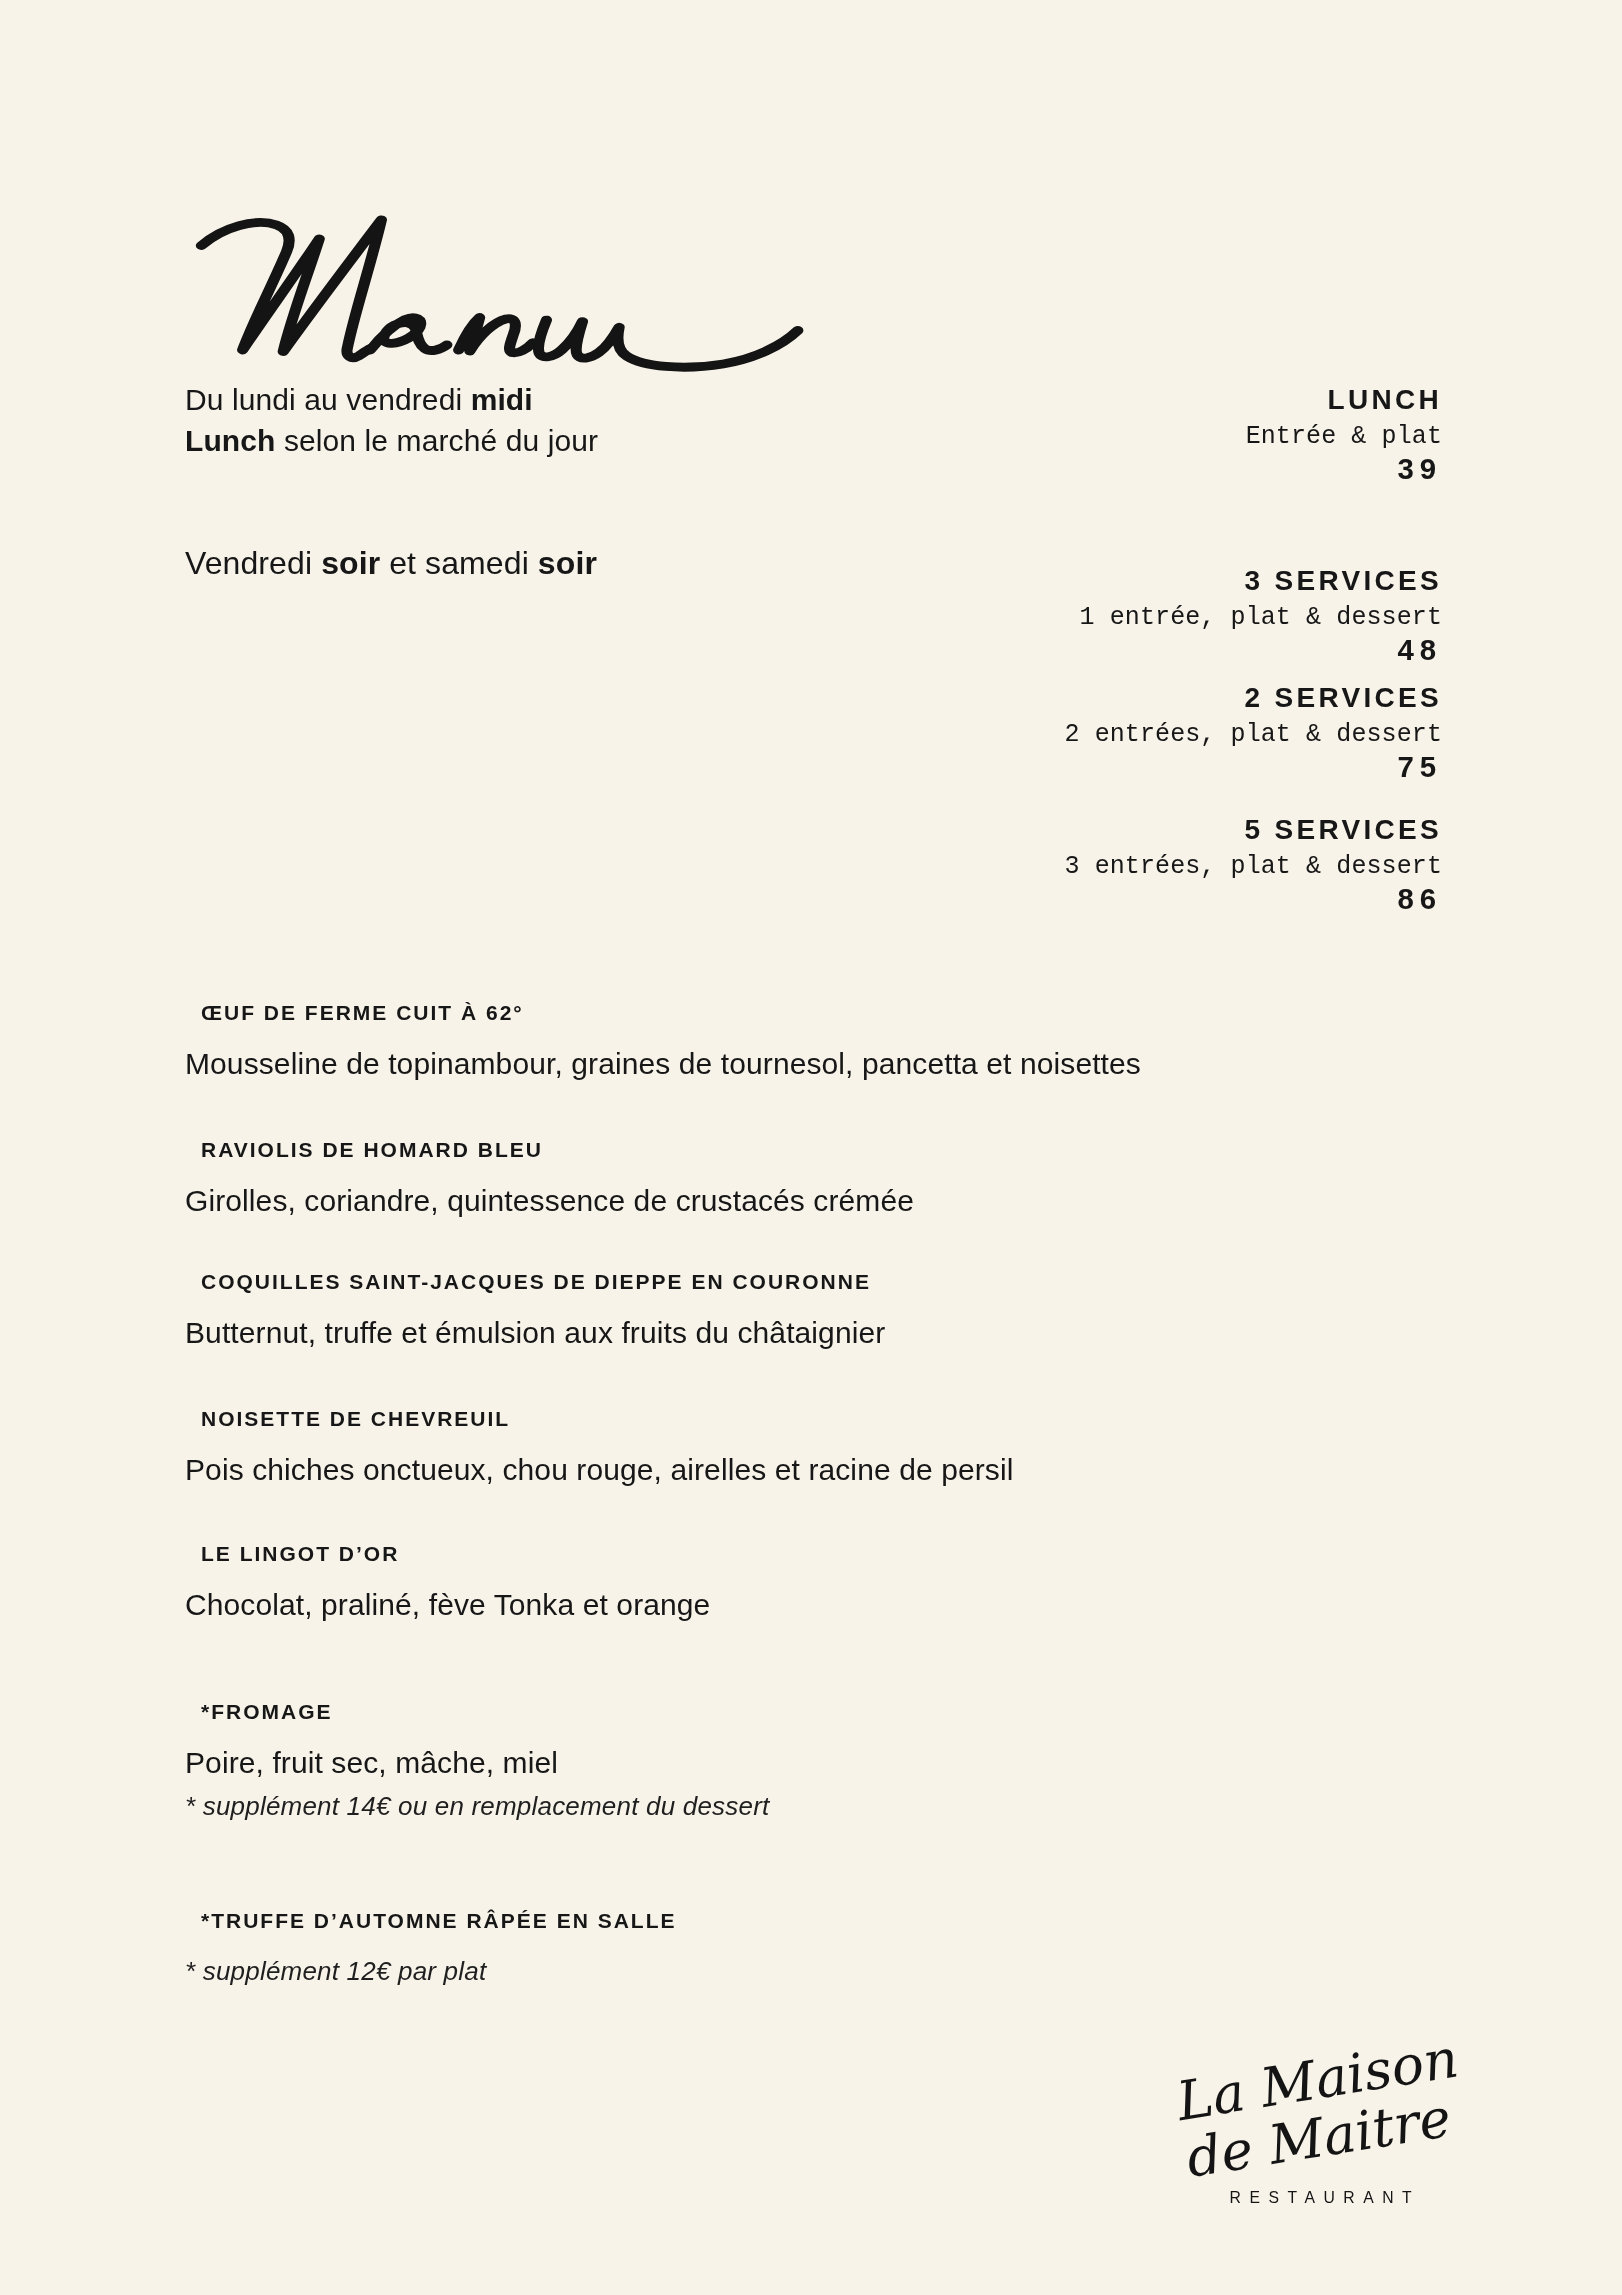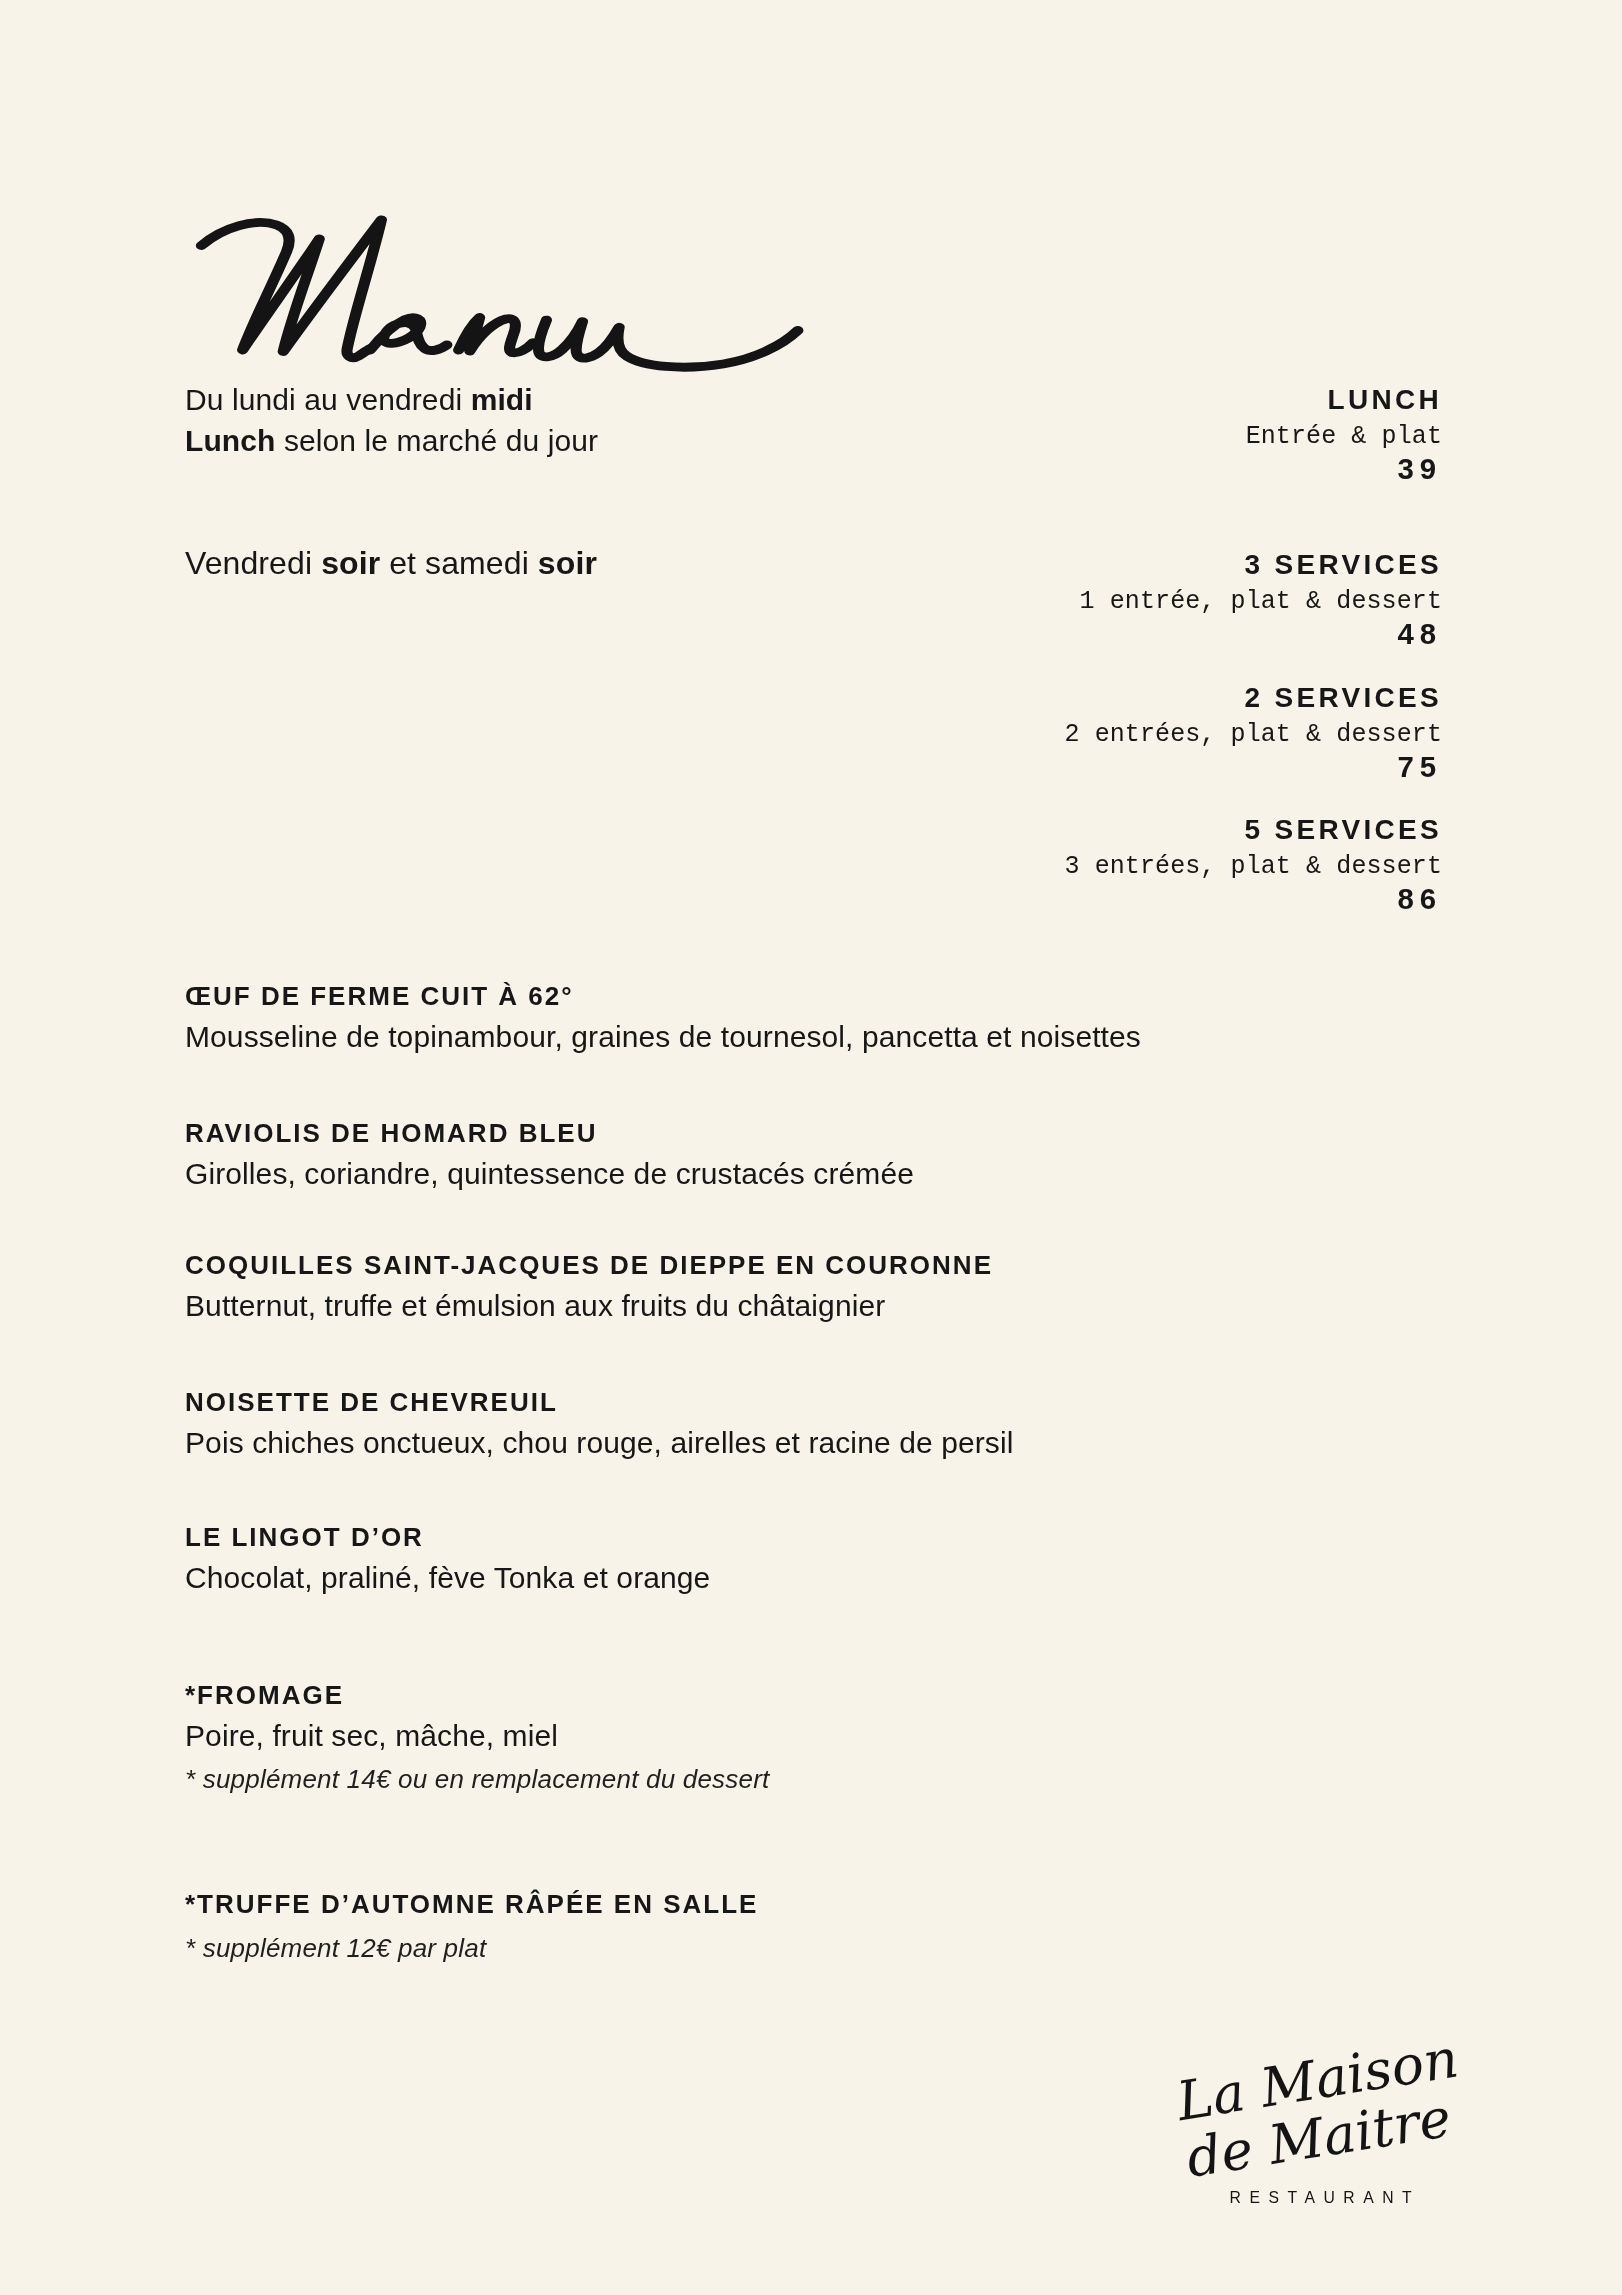--- a/index.html
+++ b/index.html
@@ -24,21 +24,21 @@
   .schedule b{font-weight:700;}
 
   
   .price-block{position:absolute;right:181px;text-align:right;}
   .price-label{font-size:28px;font-weight:700;letter-spacing:3.3px;line-height:34px;}
   .price-desc{font-size:25px;font-weight:400;line-height:31px;margin-top:3.9px;letter-spacing:0.1px;font-family:Liberation Mono, monospace;}
   .price-value{font-size:29.4px;font-weight:700;letter-spacing:5.9px;line-height:34px;}
 
   
   .menu-item{position:absolute;left:185px;}
-  .item-name{margin:0;font-size:26px;font-weight:700;letter-spacing:2px;line-height:35px;}
+  .item-name{margin:16px;font-size:21px;font-weight:700;letter-spacing:2px;line-height:35px;}
   .item-desc{margin:5.2px 0 0 0;font-size:30px;font-weight:400;line-height:35px;letter-spacing:0.1px;}
   .item-note{margin:9.2px 0 0 0;font-size:26px;font-style:italic;font-weight:400;line-height:35px;color:#1f1f1f;letter-spacing:0.2px;}
 
   
   .logo{position:absolute;left:1165px;top:2025px;width:308px;height:190px;}
   .logo text{fill:#141414;}
   .logo .script{font-family:"DejaVu Serif",serif;font-style:italic;font-size:82px;}
   .logo .resto{font-family:"Liberation Sans",sans-serif;font-size:24px;letter-spacing:13px;font-weight:500;}
 </style>
 </head>
@@ -59,21 +59,21 @@
     <div><b>Lunch</b><span> selon le marché du jour</span></div>
   </div>
 
   <div class="schedule"><span>Vendredi </span><b>soir</b><span> et samedi </span><b>soir</b></div>
 
   <div class="price-block" style="top:383px">
     <div class="price-label">LUNCH</div>
     <div class="price-desc">Entrée &amp; plat</div>
     <div class="price-value">39</div>
   </div>
-  <div class="price-block" style="top:548px">
+  <div class="price-block" style="top:564px">
     <div class="price-label">3 SERVICES</div>
     <div class="price-desc">1 entrée, plat &amp; dessert</div>
     <div class="price-value">48</div>
   </div>
   <div class="price-block" style="top:681px">
     <div class="price-label">2 SERVICES</div>
     <div class="price-desc">2 entrées, plat &amp; dessert</div>
     <div class="price-value">75</div>
   </div>
   <div class="price-block" style="top:813px">

